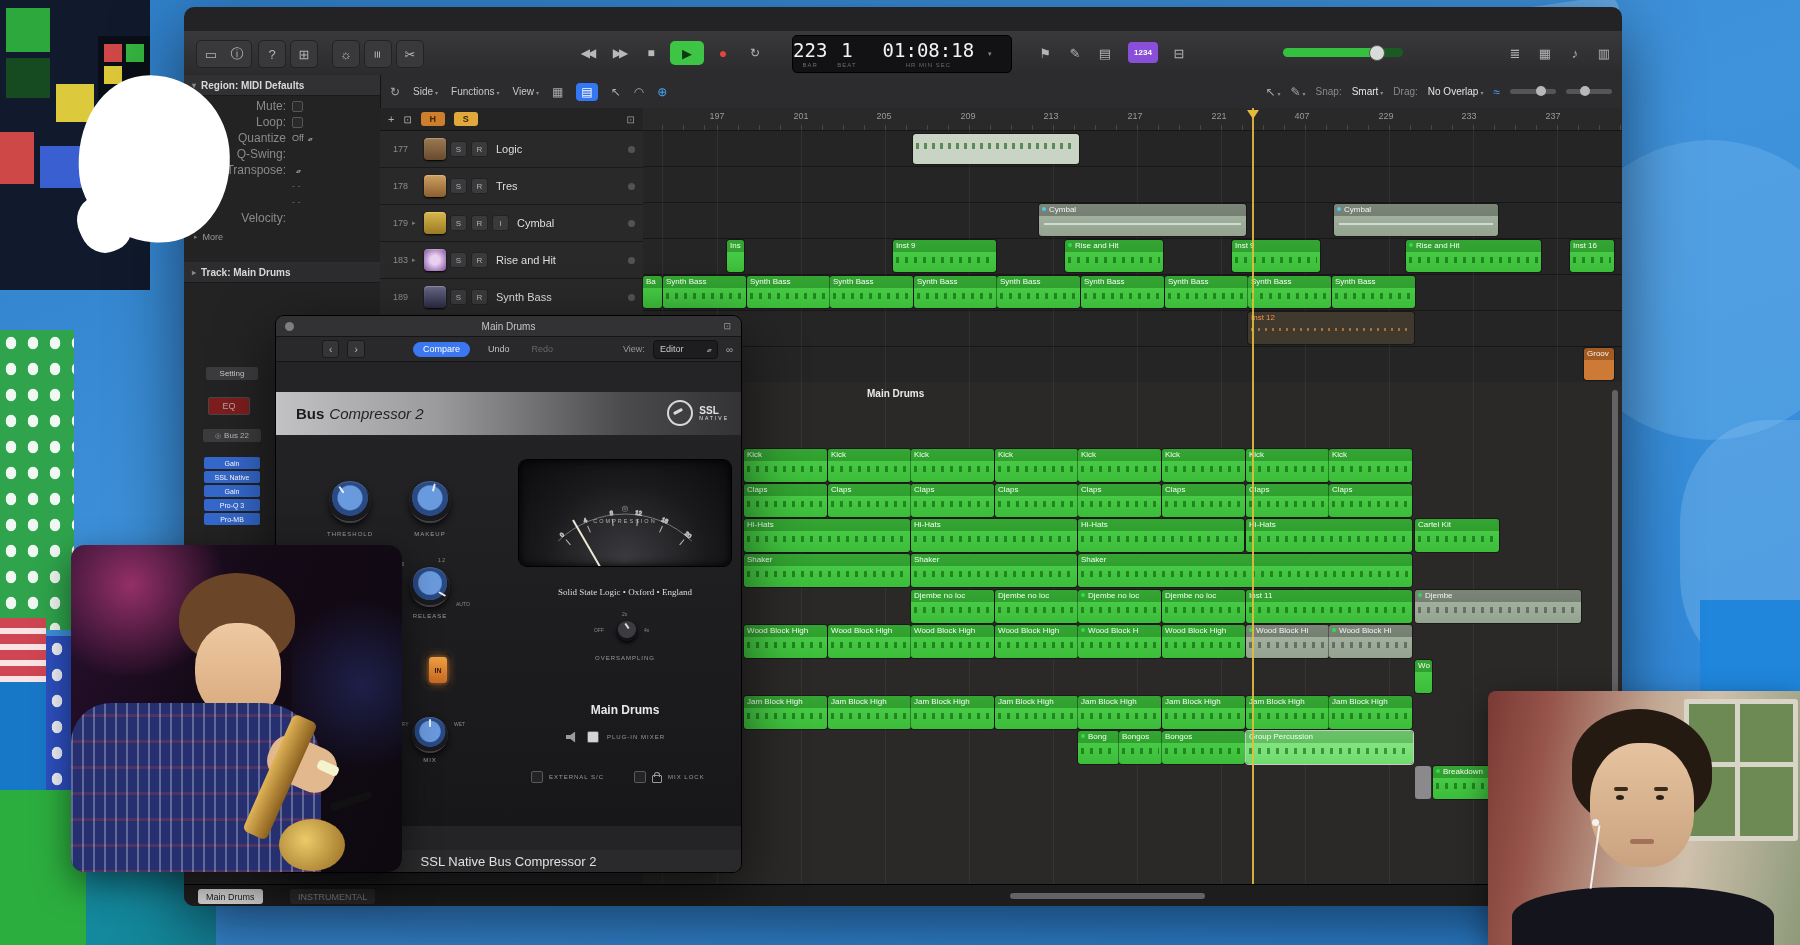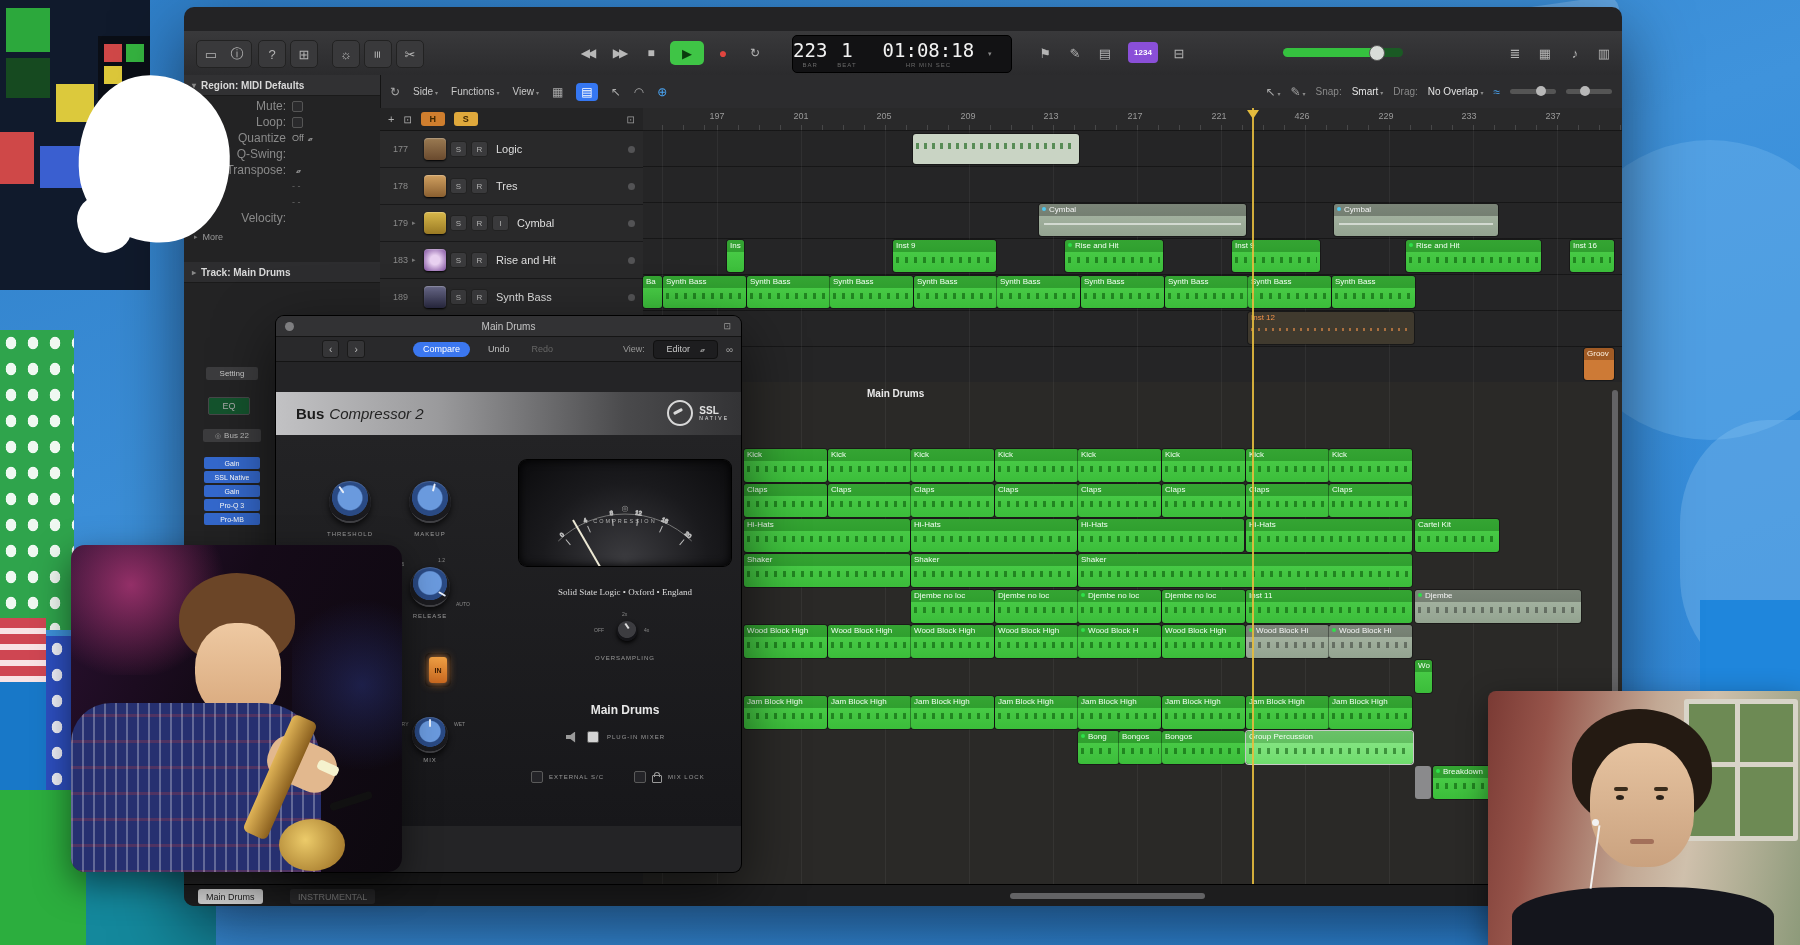--- a/index.html
+++ b/index.html
@@ -321,21 +321,21 @@
       </div>
       <div class="more">
           <span style="font-size:7px;color:#777">▸</span>
           <span>More</span>
         </div>
       <div class="ihead" style="margin-top:14px;background:#2d2d2f">
         <span class="disc">▸</span>
         <span>Track: Main Drums</span>
       </div>
       <div class="slot" style="left:22px;top:292px;width:52px;height:13px;background:#3c3c3e;color:#c8c8c8;font-size:8px">Setting</div>
-      <div class="slot" style="left:24px;top:322px;width:40px;height:16px;background:#14532d;border:1px solid #474749;color:#aaa;font-size:9px">EQ</div>
+      <div class="slot" style="left:24px;top:322px;width:40px;height:16px;background:#7f1d1d;border:1px solid #474749;color:#aaa;font-size:9px">EQ</div>
       <div class="slot" style="left:19px;top:354px;width:58px;height:13px;background:#3c3c3e;color:#bbb;font-size:8px;gap:3px">
           <span style="font-size:7px;color:#999">◎</span>
           <span>Bus 22</span>
         </div>
       <div class="slot" style="left:20px;top:382px;width:56px;height:12px;background:#3468cc">Gain</div>
       <div class="slot" style="left:20px;top:396px;width:56px;height:12px;background:#3468cc">SSL Native</div>
       <div class="slot" style="left:20px;top:410px;width:56px;height:12px;background:#3468cc">Gain</div>
       <div class="slot" style="left:20px;top:424px;width:56px;height:12px;background:#3468cc">Pro-Q 3</div>
       <div class="slot" style="left:20px;top:438px;width:56px;height:12px;background:#3468cc">Pro-MB</div>
     </div>
@@ -397,21 +397,21 @@
     </div>
 
     <div class="ruler">
       <span class="tick" style="left:74px">197</span>
       <span class="tick" style="left:158px">201</span>
       <span class="tick" style="left:241px">205</span>
       <span class="tick" style="left:325px">209</span>
       <span class="tick" style="left:408px">213</span>
       <span class="tick" style="left:492px">217</span>
       <span class="tick" style="left:576px">221</span>
-      <span class="tick" style="left:659px">426</span>
+      <span class="tick" style="left:659px">407</span>
       <span class="tick" style="left:743px">229</span>
       <span class="tick" style="left:826px">233</span>
       <span class="tick" style="left:910px">237</span>
       <span class="rminor"></span>
     </div>
 
     <div class="arrange"></div>
     <div class="lanes"></div>
     <div class="stackbg"></div>
     <div class="gridlines"></div>
@@ -732,21 +732,21 @@
         <span>Main Drums</span>
         <span style="position:absolute;right:10px;color:#999;font-size:9px">⊡</span>
       </div>
       <div class="prowb">
         <span class="pnav" style="margin-left:38px">‹</span>
         <span class="pnav">›</span>
         <span class="compare" style="margin-left:40px">Compare</span>
         <span class="ptext" style="margin-left:10px">Undo</span>
         <span class="ptext dim" style="margin-left:14px">Redo</span>
         <span class="plab2" style="margin-left:62px">View:</span>
-        <span class="pdd" style="width:56px;justify-content:center">
+        <span class="pdd" style="width:56px;justify-content:space-between">
             <span style="color:#c8c8c8">Editor</span>
             <span class="stp">▴▾</span>
           </span>
         <span style="color:#999;font-size:10px">∞</span>
       </div>
 
       <div class="phead">
         <span class="t1">Bus</span>
         <span class="t2">Compressor 2</span>
         <span class="ssl">
@@ -841,20 +841,21 @@
           <span class="ckb"></span>
           <span class="smlab">EXTERNAL S/C</span>
         </div>
         <div class="abs" style="left:358px;top:336px;display:flex;align-items:center;gap:6px">
           <span class="ckb"></span>
           <span class="lock"></span>
           <span class="smlab">MIX LOCK</span>
         </div>
       </div>
 
+      <div class="pfoot">SSL Native Bus Compressor 2</div>
     </div>
   </div>
 
   <div class="blob"></div>
 
   <div class="photo">
     <div class="abs" style="left:-40px;top:-50px;width:200px;height:180px;background:radial-gradient(circle,#b03878cc 0%,transparent 70%)"></div>
     <div class="abs" style="right:-30px;top:40px;width:140px;height:200px;background:radial-gradient(circle,#30409a66 0%,transparent 70%)"></div>
     <div class="abs" style="left:108px;top:28px;width:116px;height:92px;background:#6b4527;border-radius:50% 50% 44% 46%"></div>
     <div class="abs" style="left:124px;top:78px;width:86px;height:96px;background:linear-gradient(#eec9a2,#d8a87c);border-radius:46% 46% 42% 48%"></div>

